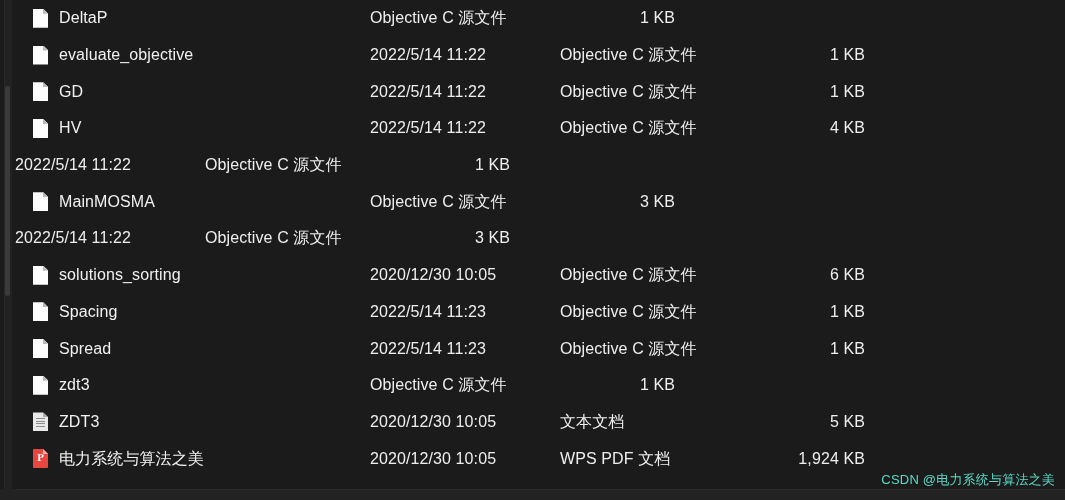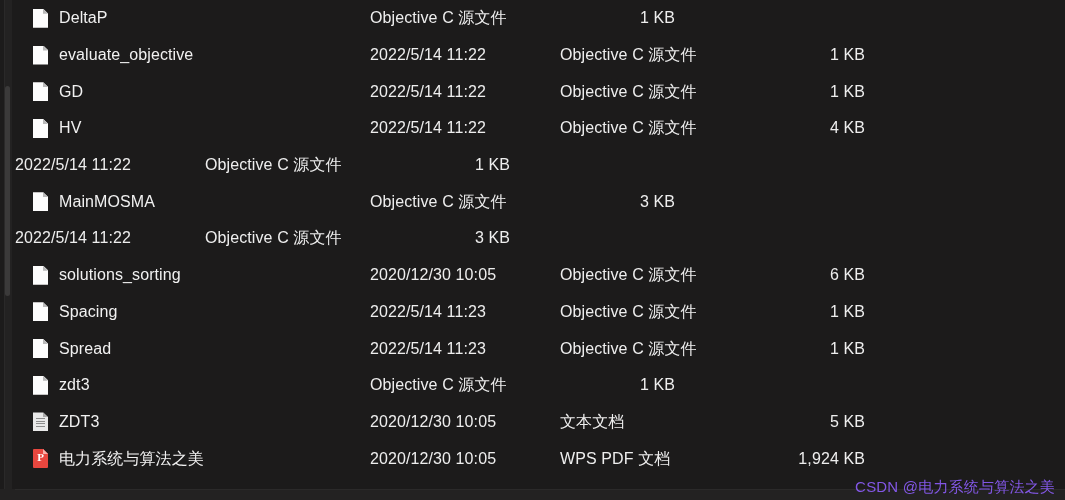--- a/index.html
+++ b/index.html
@@ -193,23 +193,23 @@
     top: 0;
     width: 1050px;
     height: 1px;
     background: #2b2a2a;
   }
 
   
   .watermark {
     position: absolute;
     right: 10px;
-    bottom: 6px;
-    color: #8b5cf6;
-    font-size: 15px;
+    bottom: 14px;
+    color: #5eead4;
+    font-size: 13px;
     line-height: 1;
     letter-spacing: 0.2px;
     white-space: nowrap;
     opacity: 0.92;
   }
 </style>
 </head>
 <body>
 
 <div id="app">

